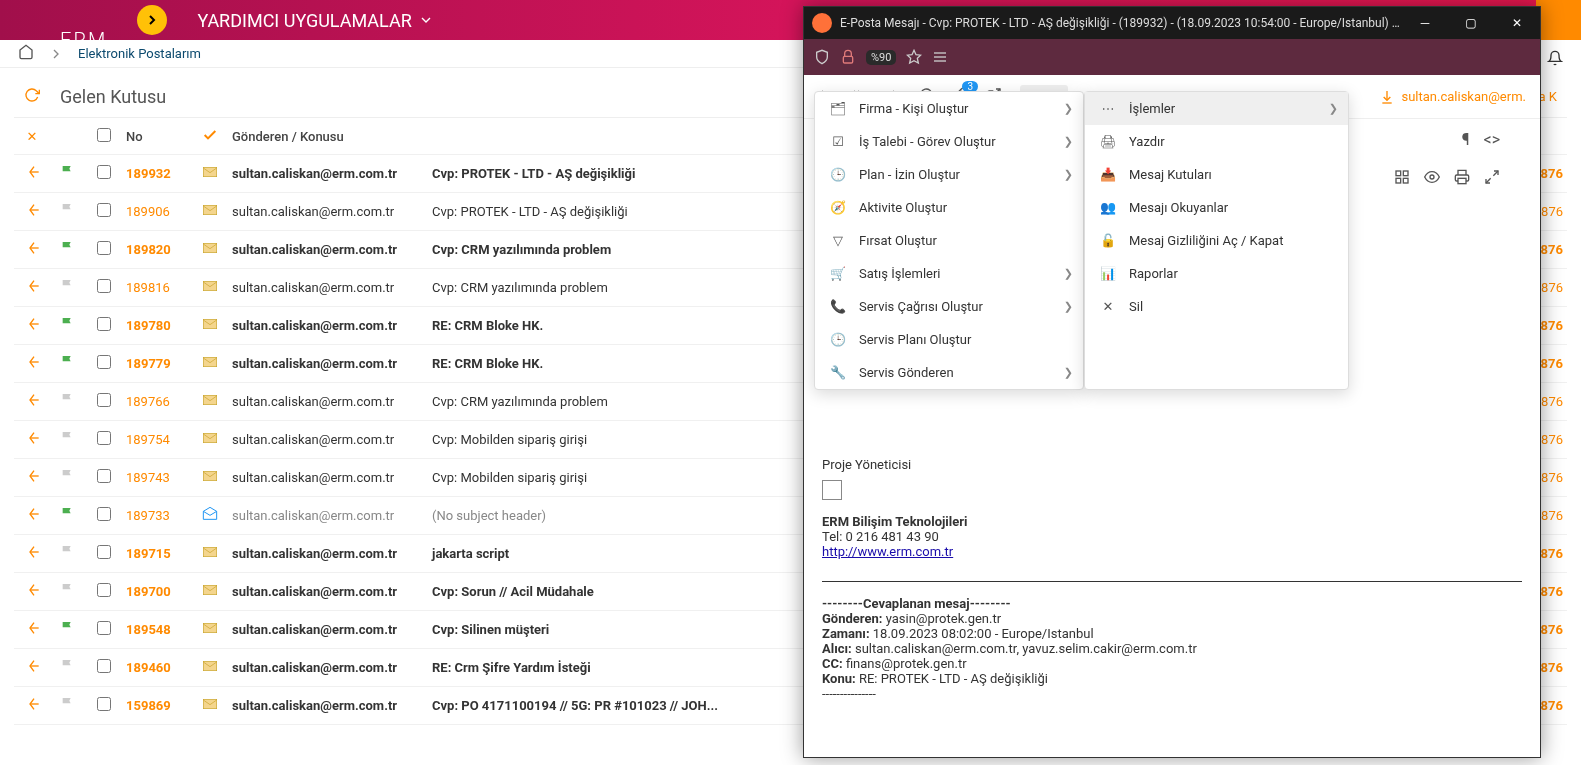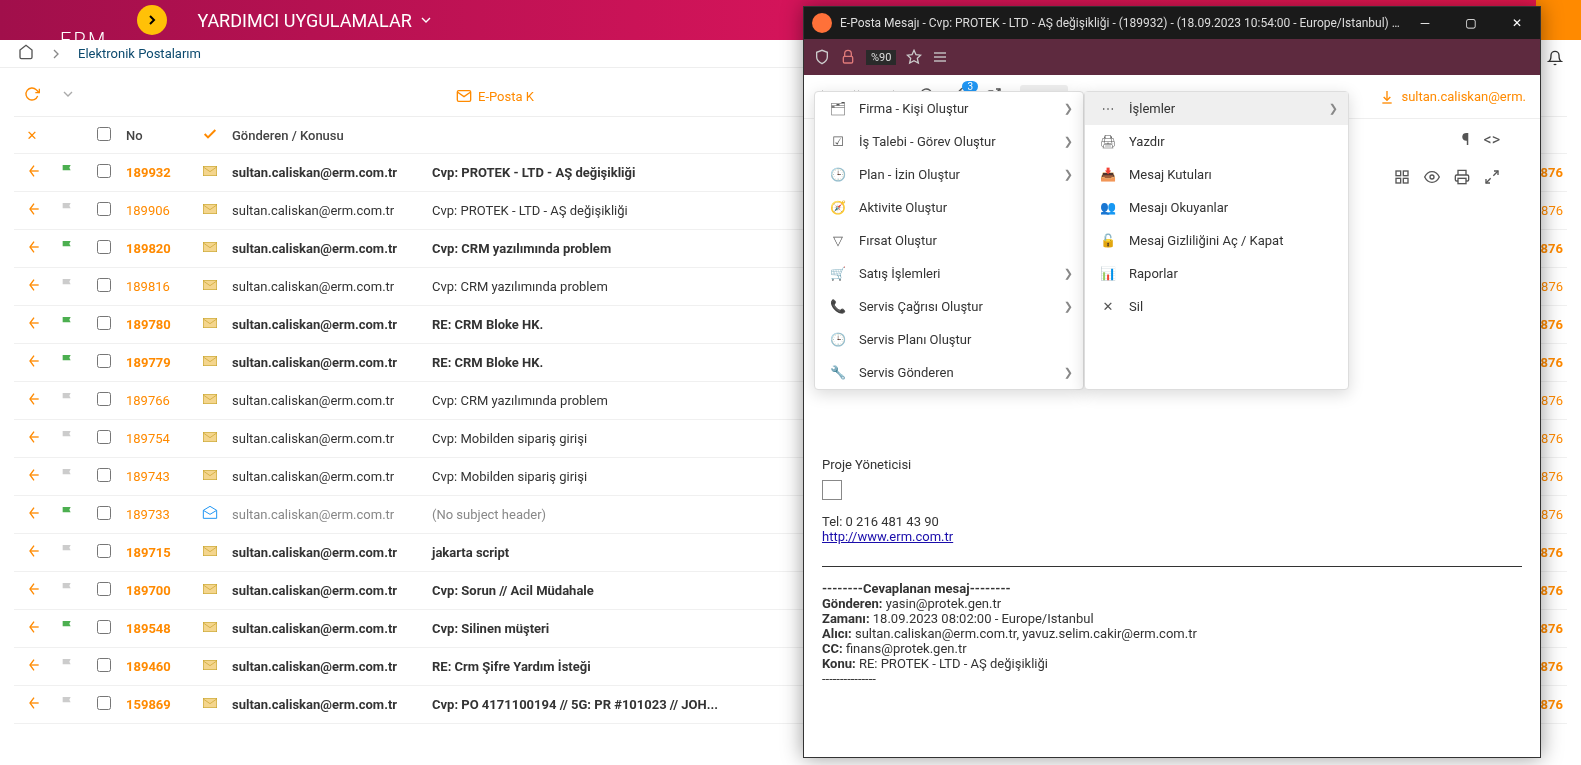--- a/index.html
+++ b/index.html
@@ -50,21 +50,21 @@
 
 .popup { position:absolute; top:6px; right:40px; width:738px; height:752px; background:#fff; box-shadow:0 0 20px rgba(0,0,0,.4); border:1px solid #333; display:flex; flex-direction:column; }
 .popup-title { height:32px; background:#1a1a1a; color:#ddd; display:flex; align-items:center; font-size:12px; }
 .ff-icon { width:20px; height:20px; margin:0 8px; background:#ff7139; border-radius:50%; position:relative; }
 .popup-title .t { flex:1; overflow:hidden; text-overflow:ellipsis; white-space:nowrap; }
 .win-btns { display:flex; }
 .win-btn { width:46px; height:32px; display:flex; align-items:center; justify-content:center; color:#fff; cursor:pointer; }
 
 .urlbar { height:36px; background:#5e2a3f; display:flex; align-items:center; padding:0 10px; gap:10px; color:#ddd; font-size:13px; }
 .url-txt { flex:1; overflow:hidden; text-overflow:ellipsis; white-space:nowrap; }
-.url-pct { background:#2a2a2a; padding:1px 5px; border-radius:0; font-size:11px; }
+.url-pct { background:#2a2a2a; padding:1px 5px; border-radius:5px; font-size:11px; }
 
 .mail-toolbar { height:44px; display:flex; align-items:center; padding:0 12px; gap:18px; border-bottom:1px solid #eee; color:#555; position:relative; }
 .mail-toolbar .ico { cursor:pointer; }
 .attach-wrap { position:relative; }
 .attach-badge { position:absolute; top:-6px; right:-10px; background:#2196f3; color:#fff; border-radius:8px; font-size:10px; padding:0 5px; }
 .user-mail { position:absolute; right:14px; color:#ff8a00; font-size:13px; display:flex; align-items:center; gap:6px; }
 
 .menus { position:absolute; top:84px; left:10px; display:flex; z-index:50; }
 .menu-col { background:#fff; border:1px solid #ddd; box-shadow:0 4px 16px rgba(0,0,0,.15); border-radius:4px; min-width:270px; }
 .menu-col.right { min-width:265px; }
@@ -121,20 +121,21 @@
 </div>
 
 <div class="main">
   <div class="folder-head">
     <span class="refresh">
       <svg viewBox="0 0 24 24" fill="none" stroke="currentColor" stroke-width="2">
           <polyline points="23 4 23 10 17 10"></polyline>
           <path d="M20.49 15a9 9 0 1 1-2.12-9.36L23 10"></path>
         </svg>
     </span>
+    <span class="folder-title">Gelen Kutusu</span>
     <span class="folder-chevron">
       <svg viewBox="0 0 24 24" fill="none" stroke="currentColor" stroke-width="2">
           <polyline points="6 9 12 15 18 9"></polyline>
         </svg>
     </span>
     <span class="write-mail">
       <svg viewBox="0 0 24 24" fill="none" stroke="currentColor" stroke-width="2">
           <rect x="2" y="4" width="20" height="16" rx="2"></rect>
           <polyline points="2,6 12,13 22,6"></polyline>
         </svg>
@@ -609,20 +610,21 @@
         </div>
       </div>
   </div>
 
   <div class="mail-body">
     <div style="height:310px;"></div>
     <div>Proje Yöneticisi</div>
     <div style="height:8px;"></div>
     <div style="width:20px;height:20px;border:1px solid #888;"></div>
     <div style="height:14px;"></div>
+    <div style="font-weight:700;">ERM Bilişim Teknolojileri</div>
     <div>Tel: 0 216 481 43 90</div>
     <span class="link">http://www.erm.com.tr</span>
     <hr>
     <div class="quoted" style="font-family:monospace;font-size:13px;">
       <div><b>--------Cevaplanan mesaj--------</b></div>
       <div><b>Gönderen:</b><span> yasin@protek.gen.tr</span></div>
       <div><b>Zamanı:</b><span> 18.09.2023 08:02:00 - Europe/Istanbul</span></div>
       <div><b>Alıcı:</b><span> sultan.caliskan@erm.com.tr, yavuz.selim.cakir@erm.com.tr</span></div>
       <div><b>CC:</b><span> finans@protek.gen.tr</span></div>
       <div><b>Konu:</b><span> RE: PROTEK - LTD - AŞ değişikliği</span></div>

